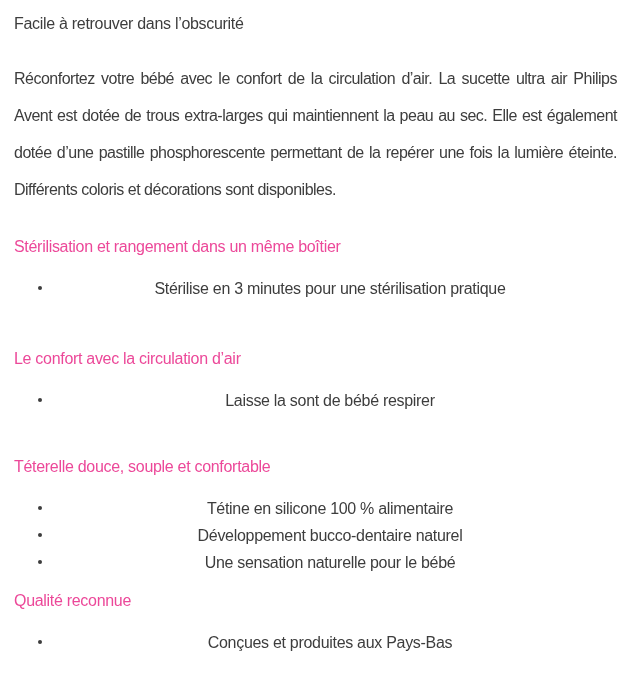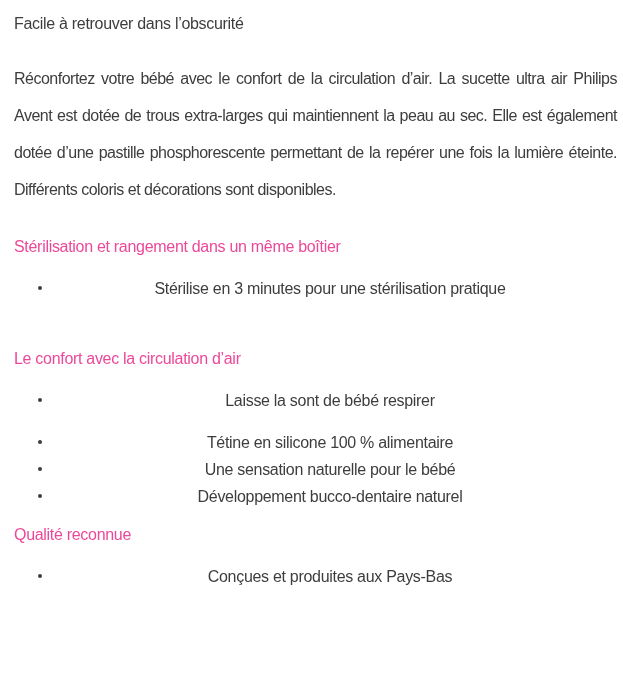--- a/index.html
+++ b/index.html
@@ -83,24 +83,25 @@
   </div>
 
   <div>
     <h3 class="section-heading mt-b">Le confort avec la circulation d’air</h3>
     <ul class="bullets">
       <li>Laisse la sont de bébé respirer</li>
     </ul>
   </div>
 
   <div>
+    <h3 class="section-heading mt-c">Téterelle douce, souple et confortable</h3>
     <ul class="bullets">
       <li>Tétine en silicone 100 % alimentaire</li>
+      <li>Développement bucco-dentaire naturel</li>
       <li>Une sensation naturelle pour le bébé</li>
-      <li>Développement bucco-dentaire naturel</li>
     </ul>
   </div>
 
   <div>
     <h3 class="section-heading mt-d">Qualité reconnue</h3>
     <ul class="bullets">
       <li>Conçues et produites aux Pays-Bas</li>
     </ul>
   </div>
 

